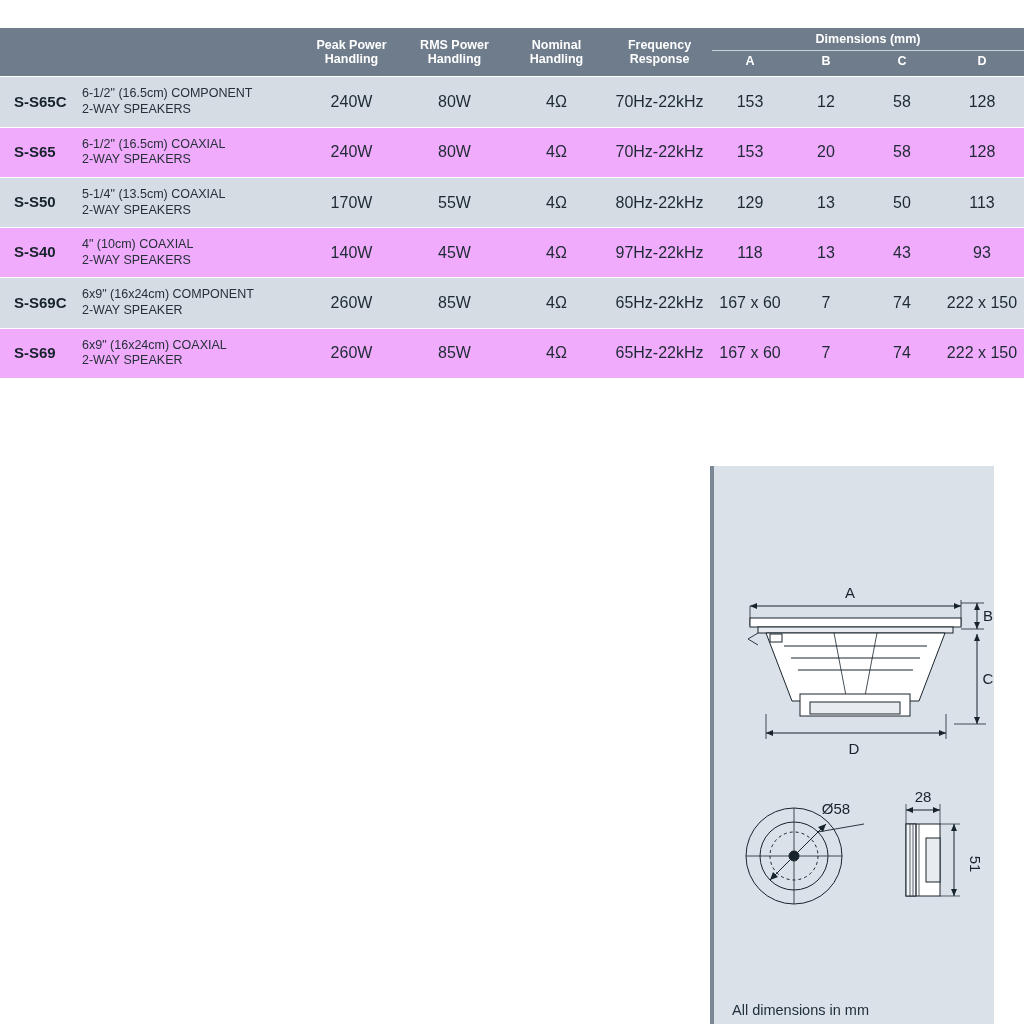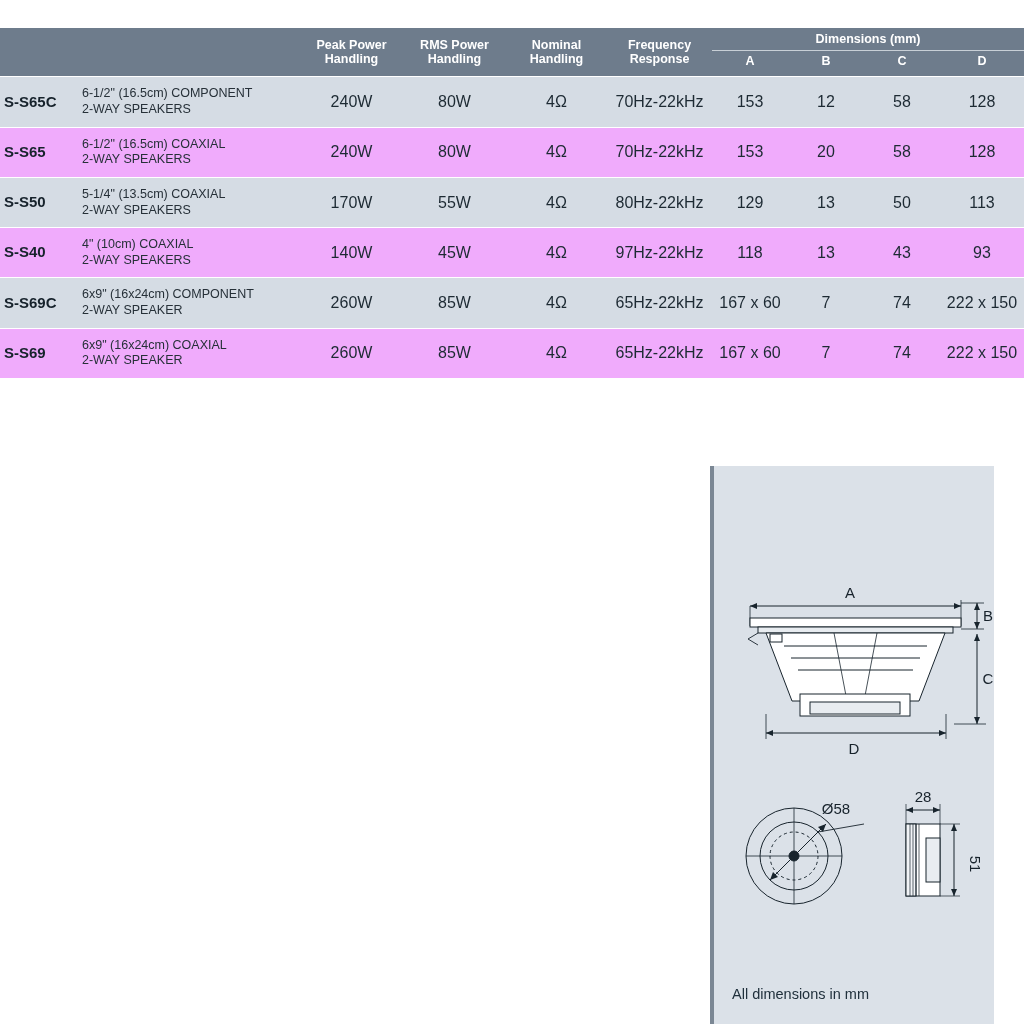--- a/index.html
+++ b/index.html
@@ -62,21 +62,21 @@
     color: #1d2a33;
     text-align: center;
     padding: 9px 2px;
     line-height: 1.25;
     vertical-align: middle;
   }
   tbody td.model {
     font-weight: bold;
     font-size: 15px;
     text-align: left;
-    padding-left: 4px;
+    padding-left: 14px;
     color: #16222b;
   }
   tbody td.desc {
     text-align: left;
     font-size: 12.5px;
     padding-left: 4px;
     color: #2a3views;
     color: #263038;
   }
   tbody td.desc .l1 { display: block; }
@@ -88,21 +88,21 @@
     left: 710px;
     top: 466px;
     width: 280px;
     height: 558px;
     background: #dbe1e8;
     border-left: 4px solid #7b8794;
   }
   .diagram-panel .footnote {
     position: absolute;
     left: 18px;
-    bottom: 22px;
+    bottom: 6px;
     font-size: 14.5px;
     color: #20303c;
   }
   .svg-holder {
     position: absolute;
     left: 0;
     top: 0;
     width: 280px;
     height: 510px;
   }

